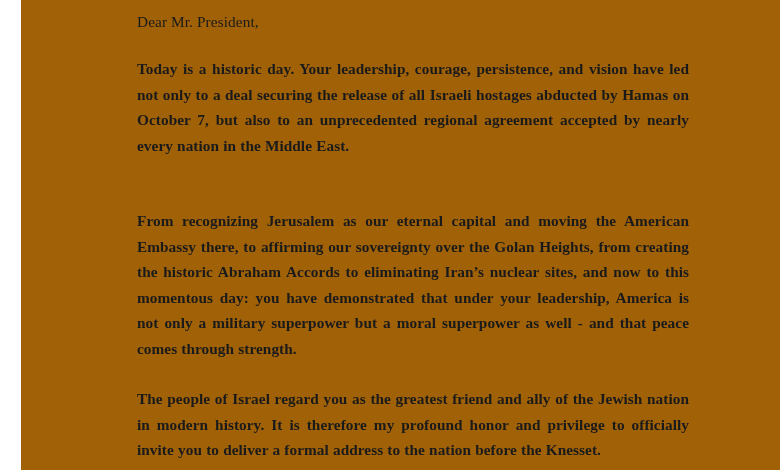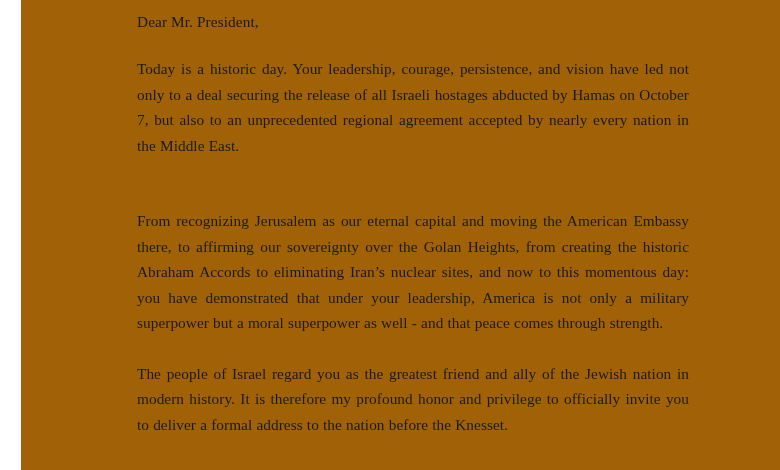--- a/index.html
+++ b/index.html
@@ -36,20 +36,21 @@
     letter-spacing: 0.1px;
   }
   .para {
     font-size: 15.3px;
     line-height: 25.5px;
     text-align: justify;
     text-justify: inter-word;
     margin: 0;
     letter-spacing: 0.05px;
     word-spacing: 0.3px;
+    font-weight: bold;
   }
   .spacer-lg {
     height: 27px;
   }
   .spacer-sm {
     height: 25px;
   }
   
   .clipped {
     max-height: 86px;

